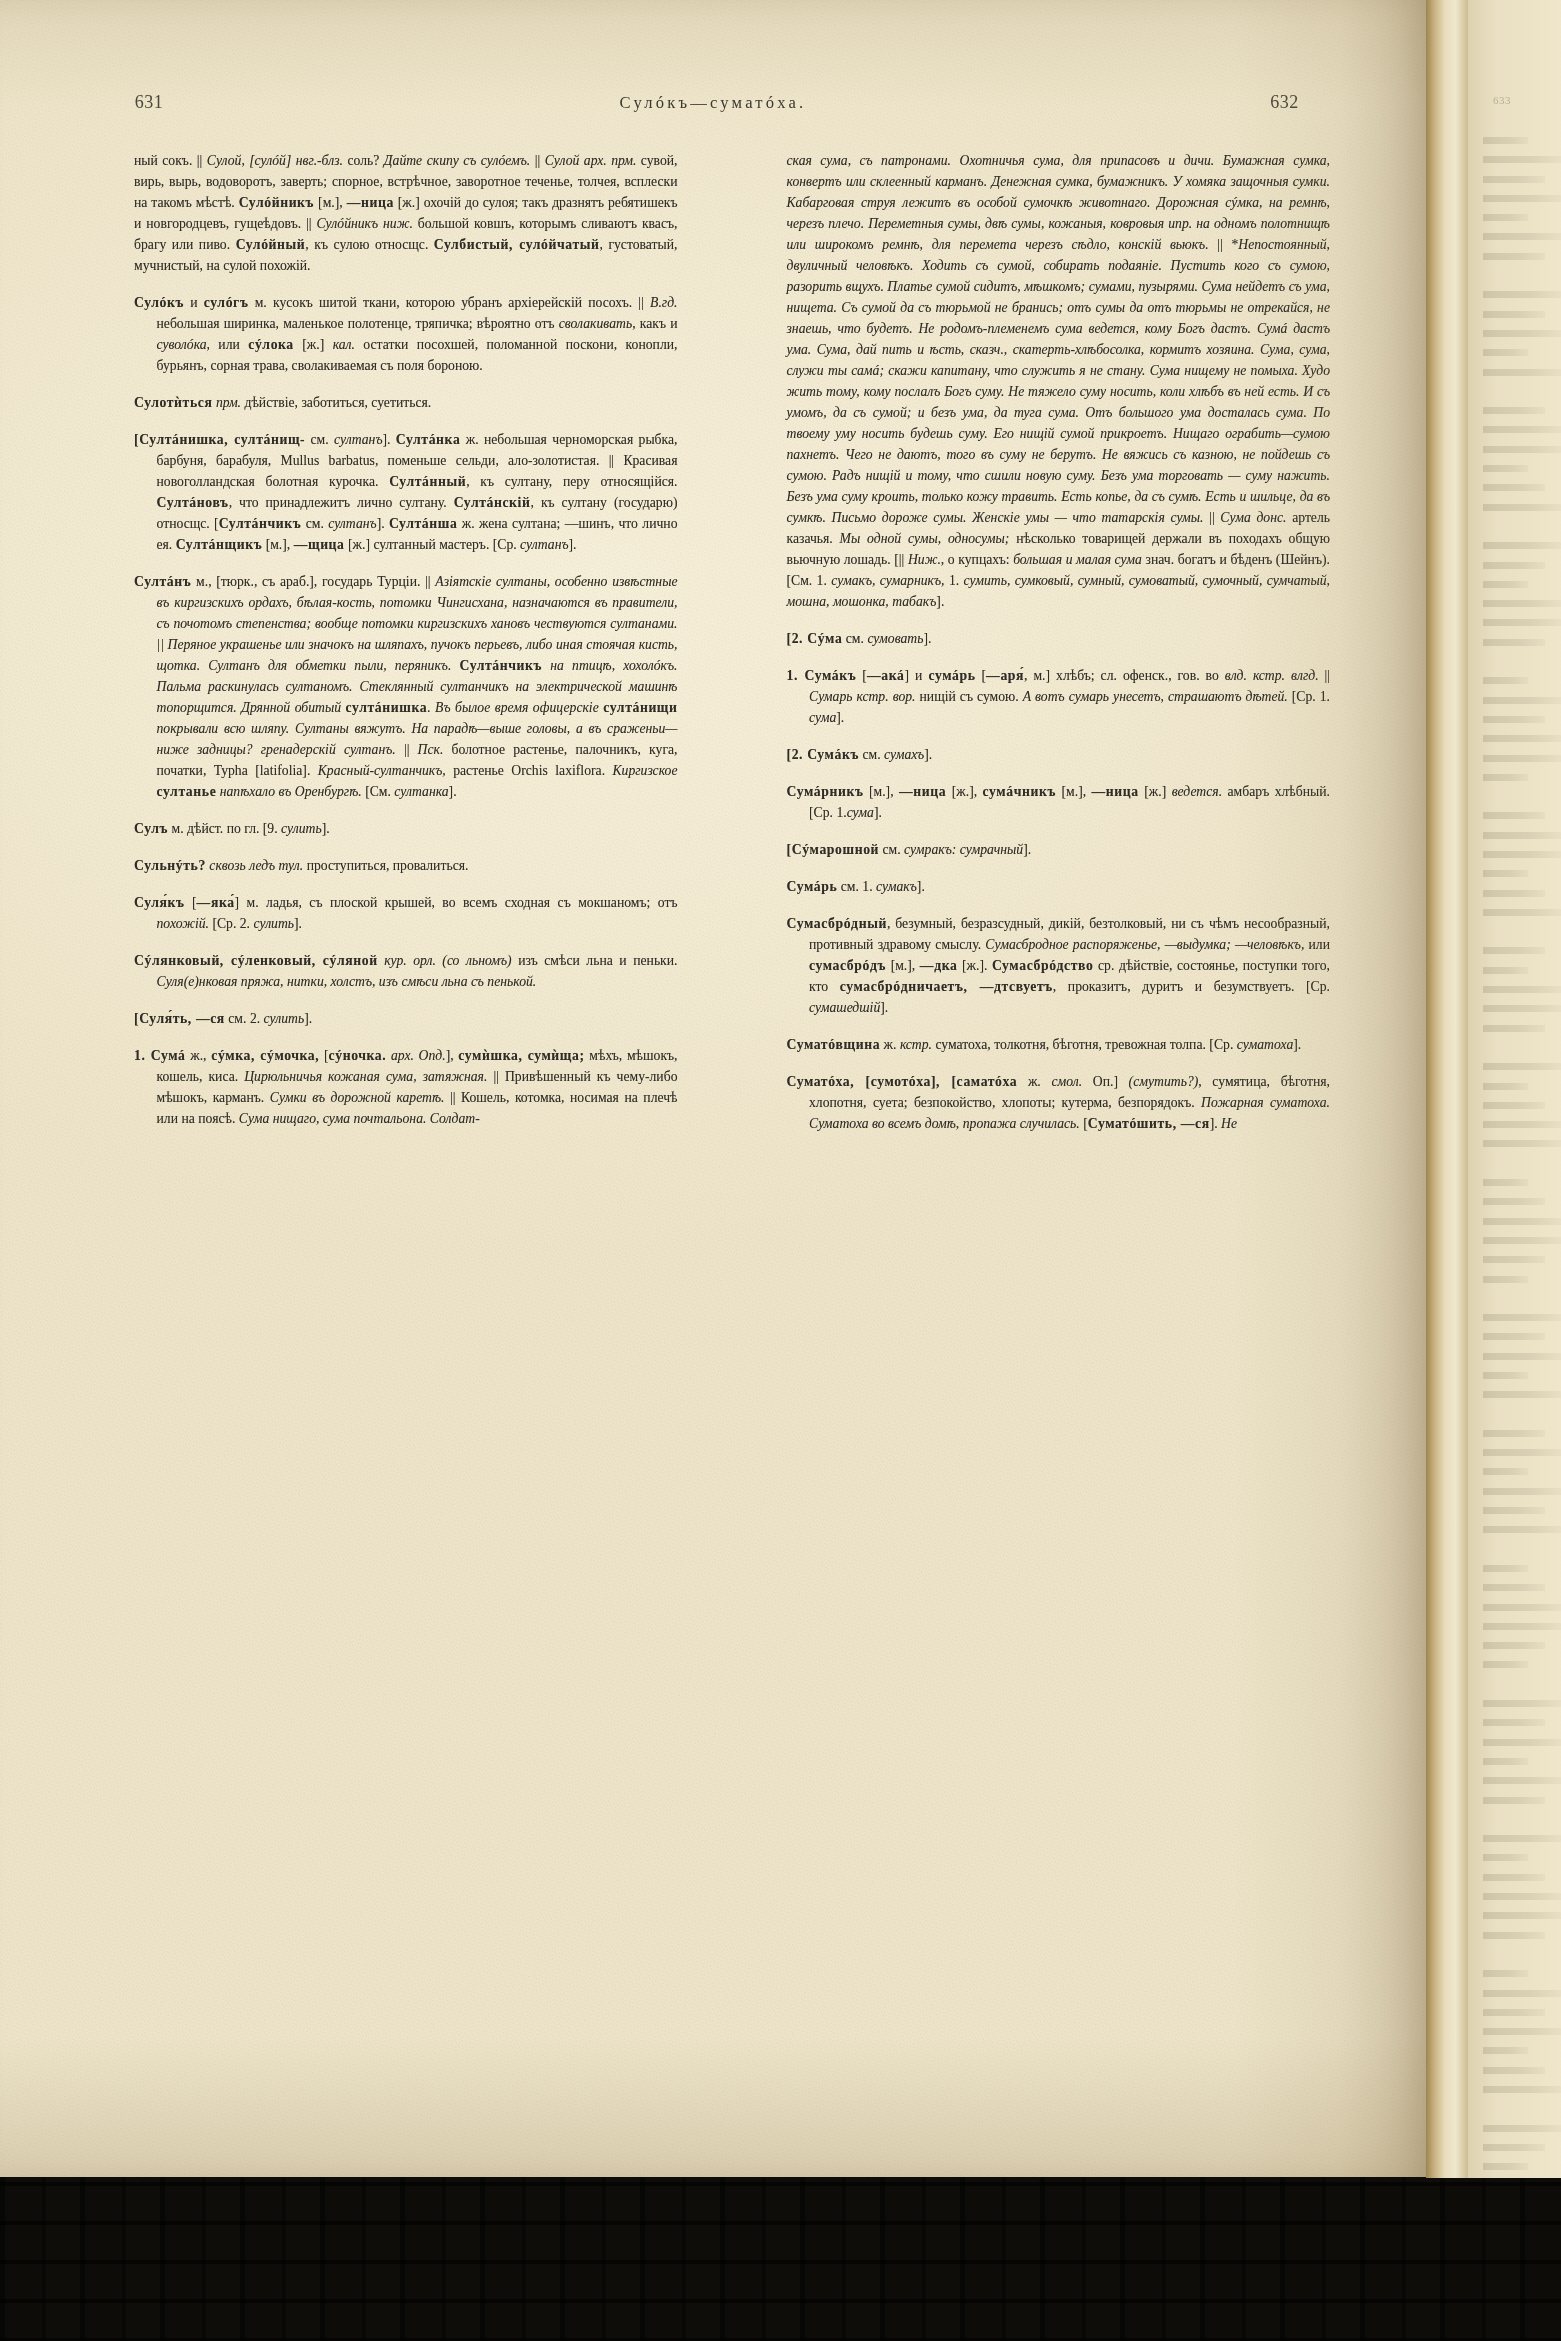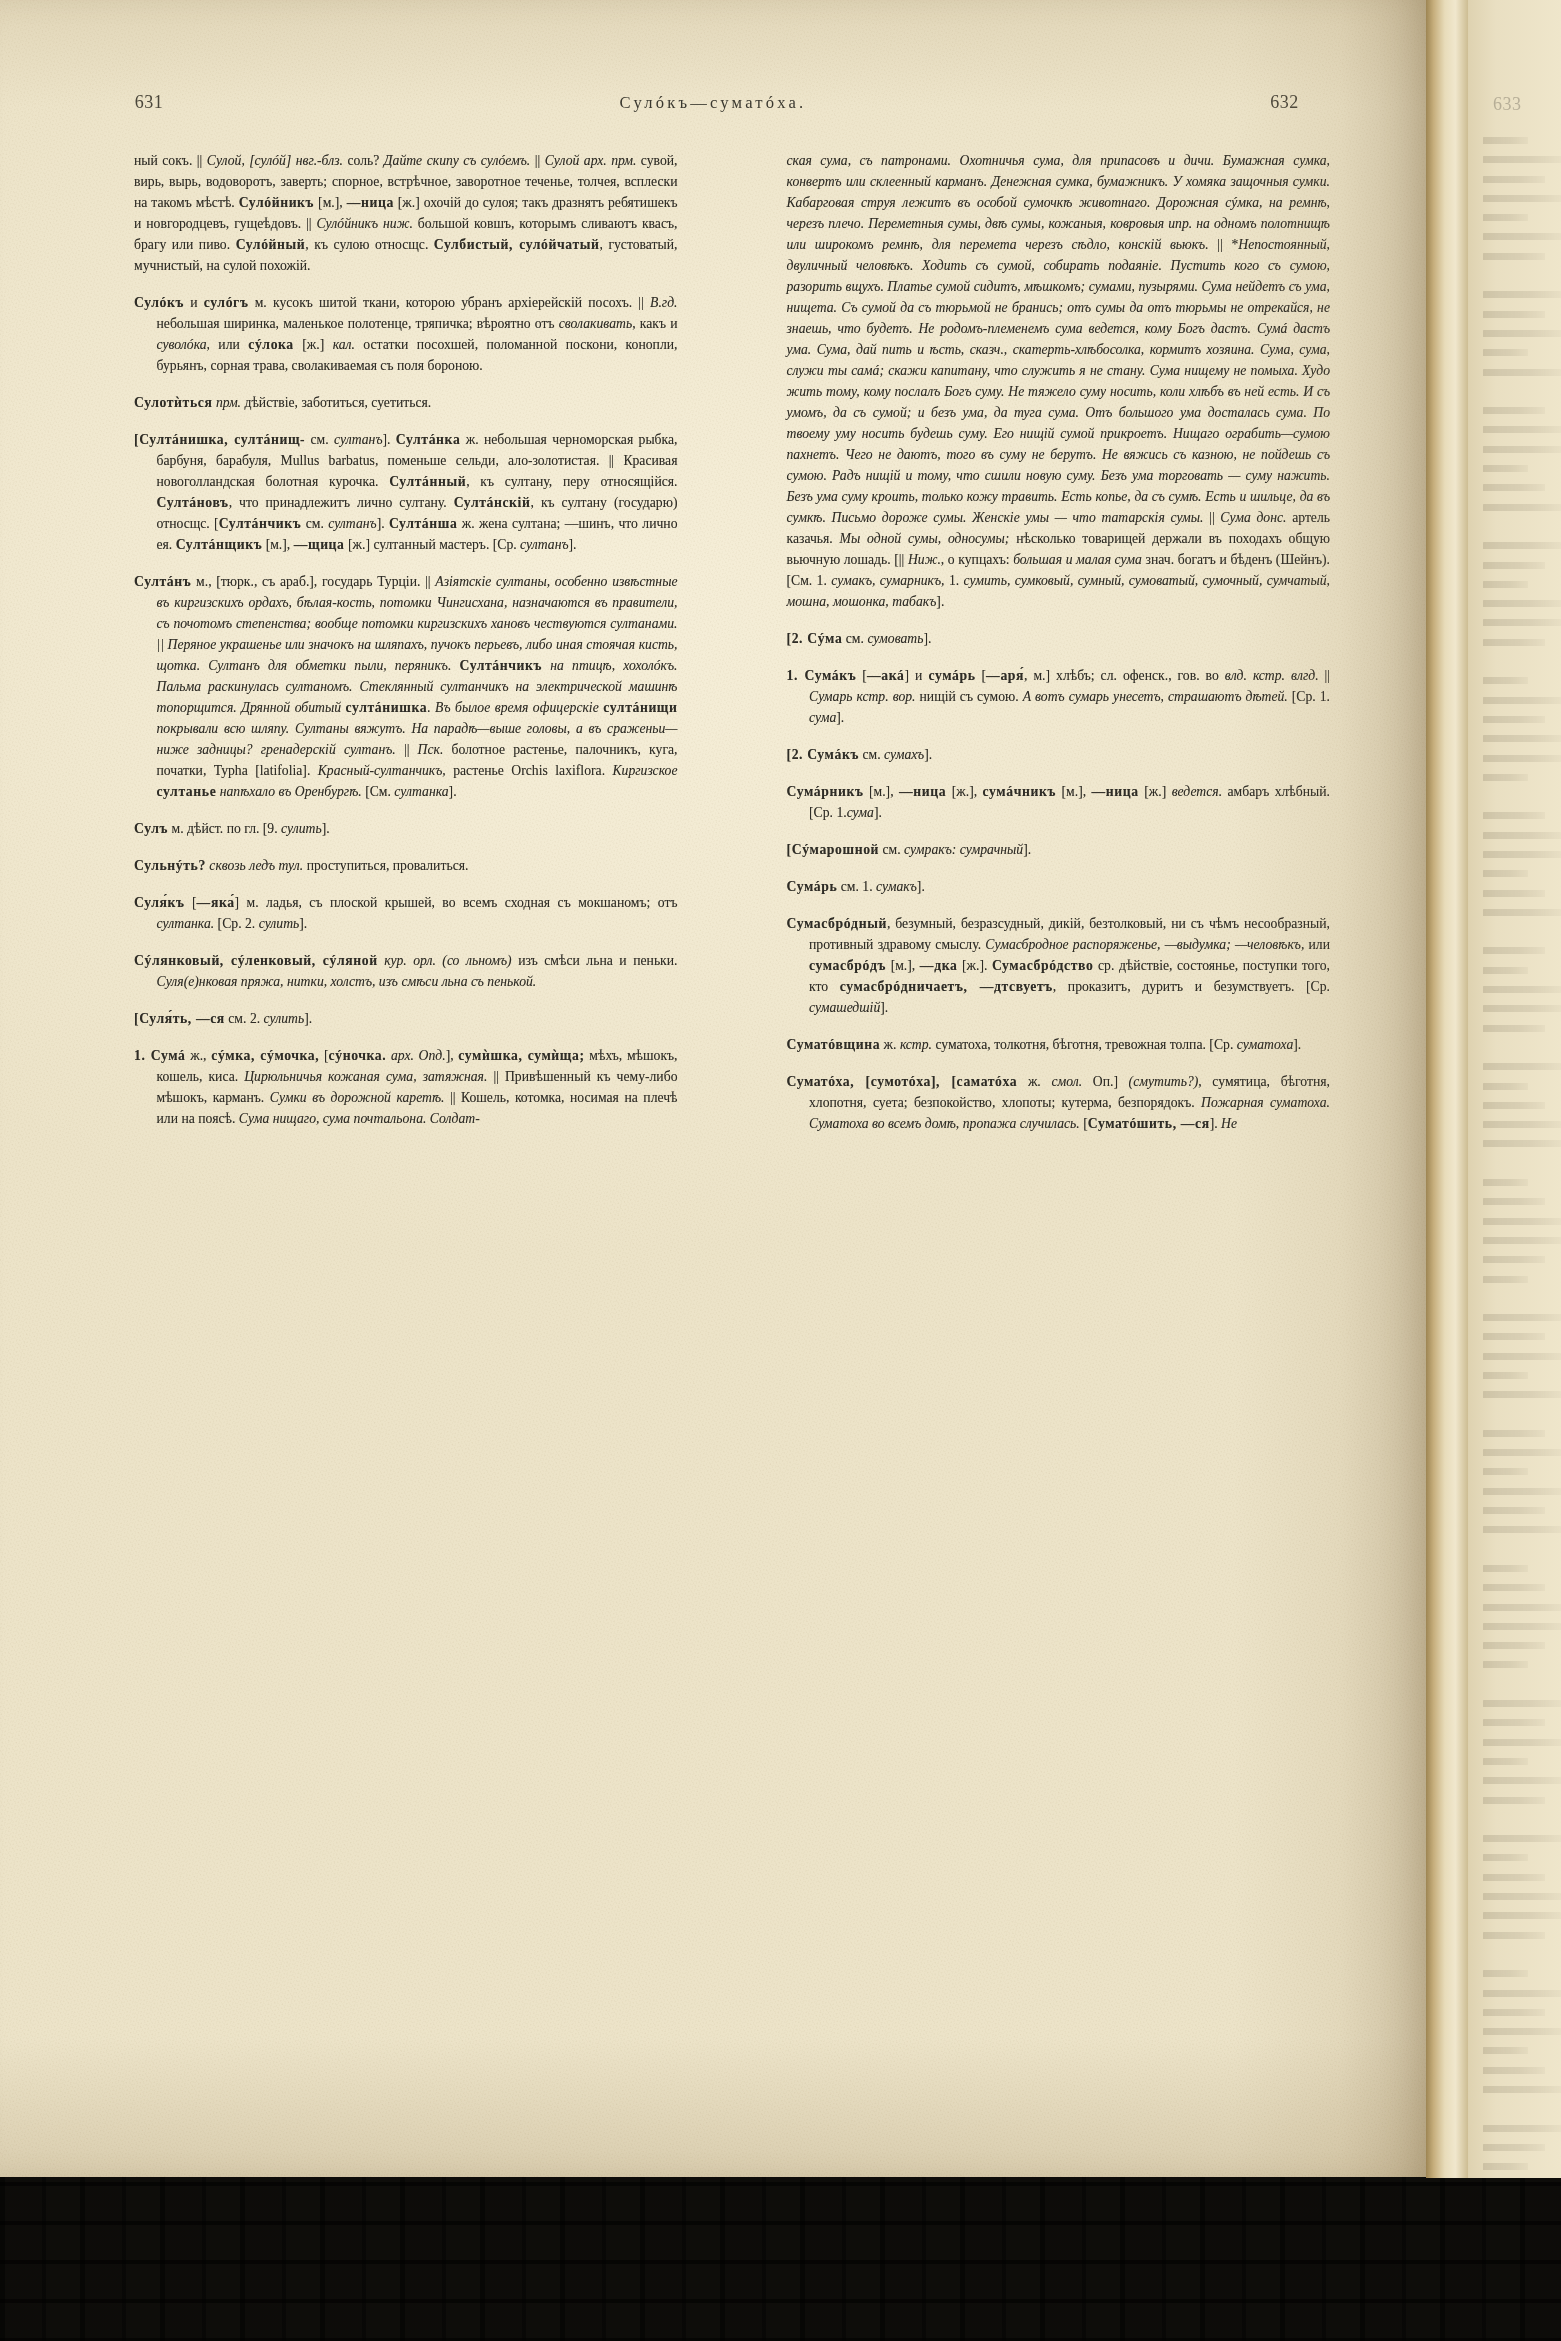--- a/index.html
+++ b/index.html
@@ -98,21 +98,21 @@
   }
   #facing {
     position: absolute;
     left: 1468px; top: 0;
     width: 93px; height: 2178px;
     background: linear-gradient(90deg, #ded2b0 0%, #e9dfc2 30%, #efe6cb 100%);
     overflow: hidden;
   }
   #facing .fp-num {
     position: absolute; left: 25px; top: 94px;
-    font-size: 18px; color: #8d8674; opacity: .55; letter-spacing: 0.5px; text-align: right;
+    font-size: 11px; color: #8d8674; opacity: .55; letter-spacing: 0.5px; text-align: right;
   }
   #facing .fp-lines {
     position: absolute; left: 15px; top: 137px; right: 0;
     opacity: .30;
   }
   #facing .fp-line {
     height: 7px;
     margin-bottom: 12.3px;
     background: linear-gradient(90deg, rgba(85,75,55,0.55) 0%, rgba(85,75,55,0.40) 60%, rgba(85,75,55,0.15) 100%);
     border-radius: 0.5px;
@@ -197,21 +197,21 @@
 
     <div id="body-text">
       <div class="col" id="col-left">
           <p class="entry cont" id="entry-suloy-cont"><span>ный сокъ. || </span><span class="it">Сулой, [сулóй]</span><span> </span><span class="it">нвг.-блз.</span><span> соль? </span><span class="it">Дайте скипу съ сулóемъ.</span><span> || </span><span class="it">Сулой</span><span> </span><span class="it">арх. прм.</span><span> сувой, вирь, вырь, водоворотъ, заверть; спорное, встрѣчное, заворотное теченье, толчея, всплески на такомъ мѣстѣ. </span><span class="hw">Сулóйникъ</span><span> [м.], </span><span class="hw">—ница</span><span> [ж.] охочій до сулоя; такъ дразнятъ ребятишекъ и новгородцевъ, гущеѣдовъ. || </span><span class="it">Сулóйникъ</span><span> </span><span class="it">ниж.</span><span> большой ковшъ, которымъ сливаютъ квасъ, брагу или пиво. </span><span class="hw">Сулóйный</span><span>, къ сулою относщс. </span><span class="hw">Сулбистый, сулóйчатый</span><span>, густоватый, мучнистый, на сулой похожій.</span></p>
           <p class="entry" id="entry-sulok"><span class="hw">Сулóкъ</span><span> и </span><span class="hw">сулóгъ</span><span> м. кусокъ шитой ткани, которою убранъ архіерейскій посохъ. || </span><span class="it">В.гд.</span><span> небольшая ширинка, маленькое полотенце, тряпичка; вѣроятно отъ </span><span class="it">сволакивать</span><span>, какъ и </span><span class="it">суволóка,</span><span> или </span><span class="hw">сýлока</span><span> [ж.] </span><span class="it">кал.</span><span> остатки посохшей, поломанной поскони, конопли, бурьянъ, сорная трава, сволакиваемая съ поля бороною.</span></p>
           <p class="entry" id="entry-sulotitsya"><span class="hw">Сулотѝться</span><span> </span><span class="it">прм.</span><span> дѣйствіе, заботиться, суетиться.</span></p>
           <p class="entry" id="entry-sultanishka"><span class="hw">[Султáнишка, султáнищ-</span><span> см. </span><span class="it">султанъ</span><span>]. </span><span class="hw">Султáнка</span><span> ж. небольшая черноморская рыбка, барбуня, барабуля, Mullus barbatus, поменьше сельди, ало-золотистая. || Красивая новоголландская болотная курочка. </span><span class="hw">Султáнный</span><span>, къ султану, перу относящійся. </span><span class="hw">Султáновъ</span><span>, что принадлежитъ лично султану. </span><span class="hw">Султáнскій</span><span>, къ султану (государю) относщс. [</span><span class="hw">Султáнчикъ</span><span> см. </span><span class="it">султанъ</span><span>]. </span><span class="hw">Султáнша</span><span> ж. жена султана; —шинъ, что лично ея. </span><span class="hw">Султáнщикъ</span><span> [м.], </span><span class="hw">—щица</span><span> [ж.] султанный мастеръ. [Ср. </span><span class="it">султанъ</span><span>].</span></p>
           <p class="entry" id="entry-sultan"><span class="hw">Султáнъ</span><span> м., [тюрк., съ араб.], государь Турціи. || </span><span class="it">Азіятскіе султаны, особенно извѣстные въ киргизскихъ ордахъ, бѣлая-кость, потомки Чингисхана, назначаются въ правители, съ почотомъ </span><span class="it">степенства;</span><span class="it"> вообще потомки киргизскихъ хановъ чествуются </span><span class="it">султанами.</span><span class="it"> || Перяное украшенье или значокъ на шляпахъ, пучокъ перьевъ, либо иная стоячая кисть, щотка. </span><span class="it">Султанъ для обметки пыли, перяникъ. </span><span class="hw">Султáнчикъ</span><span> </span><span class="it">на птицѣ, хохолóкъ. Пальма раскинулась султаномъ. Стеклянный султанчикъ на электрической машинѣ топорщится. Дрянной обитый </span><span class="hw">султáнишка</span><span>. </span><span class="it">Въ былое время офицерскіе </span><span class="hw">султáнищи</span><span> </span><span class="it">покрывали всю шляпу. Султаны вяжутъ. На парадѣ—выше головы, а въ сраженьи—ниже задницы? гренадерскій султанъ.</span><span> || </span><span class="it">Пск.</span><span> болотное растенье, палочникъ, куга, початки, Typha [latifolia]. </span><span class="it">Красный-султанчикъ,</span><span> растенье Orchis laxiflora. </span><span class="it">Киргизское </span><span class="hw">султанье</span><span> </span><span class="it">напѣхало въ Оренбургѣ.</span><span> [См. </span><span class="it">султанка</span><span>].</span></p>
           <p class="entry" id="entry-sul"><span class="hw">Сулъ</span><span> м. дѣйст. по гл. [9. </span><span class="it">сулить</span><span>].</span></p>
           <p class="entry" id="entry-sulnut"><span class="hw">Сульнýть?</span><span> </span><span class="it">сквозь ледъ</span><span> </span><span class="it">тул.</span><span> проступиться, провалиться.</span></p>
-          <p class="entry" id="entry-sulyak"><span class="hw">Суля́къ</span><span> [</span><span class="hw">—яка́</span><span>] м. ладья, съ плоской крышей, во всемъ сходная съ мокшаномъ; отъ </span><span class="it">султанка.</span><span> [Ср. 2. </span><span class="it">сулить</span><span>].</span></p>
+          <p class="entry" id="entry-sulyak"><span class="hw">Суля́къ</span><span> [</span><span class="hw">—яка́</span><span>] м. ладья, съ плоской крышей, во всемъ сходная съ мокшаномъ; отъ </span><span class="it">похожій.</span><span> [Ср. 2. </span><span class="it">сулить</span><span>].</span></p>
           <p class="entry" id="entry-sulyankovyy"><span class="hw">Сýлянковый, сýленковый, сýляной</span><span> </span><span class="it">кур. орл. (со льномъ)</span><span> изъ смѣси льна и пеньки. </span><span class="it">Суля(е)нковая пряжа, нитки, холстъ, изъ смѣси льна съ пенькой.</span></p>
           <p class="entry" id="entry-sulyat"><span class="hw">[Суля́ть, —ся</span><span> см. 2. </span><span class="it">сулить</span><span>].</span></p>
           <p class="entry" id="entry-suma-1"><span class="hw">1. Сумá</span><span> ж., </span><span class="hw">сýмка, сýмочка,</span><span> [</span><span class="hw">сýночка.</span><span> </span><span class="it">арх. Опд.</span><span>], </span><span class="hw">сумѝшка, сумѝща;</span><span> мѣхъ, мѣшокъ, кошель, киса. </span><span class="it">Цирюльничья кожаная сума, затяжная.</span><span> || Привѣшенный къ чему-либо мѣшокъ, карманъ. </span><span class="it">Сумки въ дорожной каретѣ.</span><span> || Кошель, котомка, носимая на плечѣ или на поясѣ. </span><span class="it">Сума нищаго, сума почтальона. Солдат-</span></p>
         </div>
       <div class="col" id="col-right">
           <p class="entry cont" id="entry-suma-1-cont"><span class="it">ская сума, съ патронами. Охотничья сума, для припасовъ и дичи. Бумажная сумка, конвертъ или склеенный карманъ. Денежная сумка, бумажникъ. У хомяка защочныя сумки. Кабарговая струя лежитъ въ особой сумочкѣ животнаго. Дорожная сýмка, на ремнѣ, черезъ плечо. Переметныя сумы, двѣ сумы, кожаныя, ковровыя ипр. на одномъ полотнищѣ или широкомъ ремнѣ, для перемета черезъ сѣдло, конскій вьюкъ.</span><span> || *</span><span class="it">Непостоянный, двуличный человѣкъ. Ходить съ сумой, собирать подаянiе. Пустить кого съ сумою, разорить вщухъ. Платье сумой сидитъ, мѣшкомъ; сумами, пузырями. Сума нейдетъ съ ума, нищета. Съ сумой да съ тюрьмой не бранись; отъ сумы да отъ тюрьмы не отрекайся, не знаешь, что будетъ. Не родомъ-племенемъ сума ведется, кому Богъ дастъ. Сумá дастъ ума. Сума, дай пить и ѣсть, сказч., скатерть-хлѣбосолка, кормитъ хозяина. Сума, сума, служи ты самá; скажи капитану, что служить я не стану. Сума нищему не помыха. Худо жить тому, кому послалъ Богъ суму. Не тяжело суму носить, коли хлѣбъ въ ней есть. И съ умомъ, да съ сумой; и безъ ума, да туга сума. Отъ большого ума досталась сума. По твоему уму носить будешь суму. Его нищій сумой прикроетъ. Нищаго ограбить—сумою пахнетъ. Чего не даютъ, того въ суму не берутъ. Не вяжись съ казною, не пойдешь съ сумою. Радъ нищій и тому, что сшили новую суму. Безъ ума торговать — суму нажить. Безъ ума суму кроить, только кожу травить. Есть копье, да съ сумѣ. Есть и шильце, да въ сумкѣ. Письмо дороже сумы. Женскіе умы — что татарскія сумы.</span><span> || </span><span class="it">Сума</span><span> </span><span class="it">донс.</span><span> артель казачья. </span><span class="it">Мы одной сумы, односумы;</span><span> нѣсколько товарищей держали въ походахъ общую вьючную лошадь. [|| </span><span class="it">Ниж.</span><span>, о купцахъ: </span><span class="it">большая и малая сума</span><span> знач. богатъ и бѣденъ (Шейнъ). [См. 1. </span><span class="it">сумакъ, сумарникъ,</span><span> 1. </span><span class="it">сумить, сумковый, сумный, сумоватый, сумочный, сумчатый, мошна, мошонка, табакъ</span><span>].</span></p>
           <p class="entry" id="entry-suma-2"><span class="hw">[2. Сýма</span><span> см. </span><span class="it">сумовать</span><span>].</span></p>
           <p class="entry" id="entry-sumak"><span class="hw">1. Сумáкъ</span><span> [</span><span class="hw">—акá</span><span>] и </span><span class="hw">сумáрь</span><span> [</span><span class="hw">—аря́</span><span>, м.] хлѣбъ; сл. офенск., гов. во </span><span class="it">влд. кстр. влгд.</span><span> || </span><span class="it">Сумарь</span><span> </span><span class="it">кстр. вор.</span><span> нищій съ сумою. </span><span class="it">А вотъ сумарь унесетъ, страшаютъ дѣтей.</span><span> [Ср. 1. </span><span class="it">сума</span><span>].</span></p>
           <p class="entry" id="entry-sumak-2"><span class="hw">[2. Сумáкъ</span><span> см. </span><span class="it">сумахъ</span><span>].</span></p>
           <p class="entry" id="entry-sumarnik"><span class="hw">Сумáрникъ</span><span> [м.], </span><span class="hw">—ница</span><span> [ж.], </span><span class="hw">сумáчникъ</span><span> [м.], </span><span class="hw">—ница</span><span> [ж.] </span><span class="it">ведется.</span><span> амбаръ хлѣбный. [Ср. 1.</span><span class="it">сума</span><span>].</span></p>

